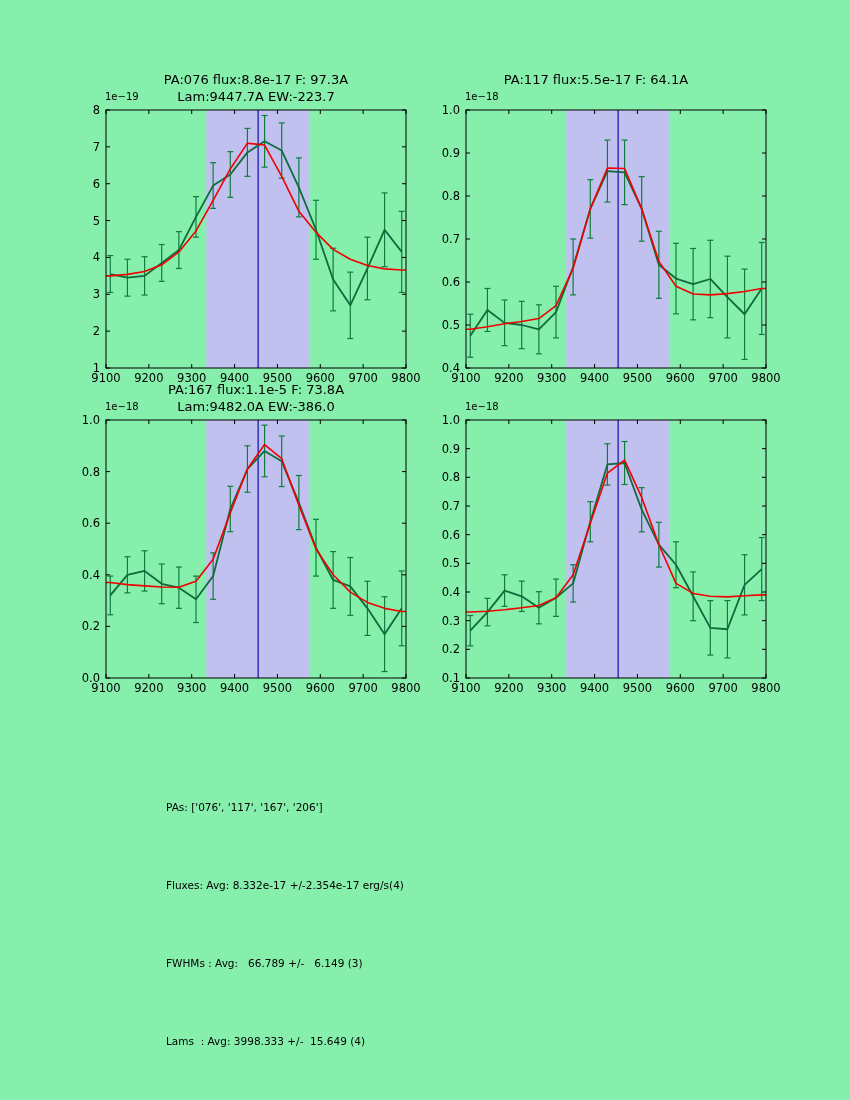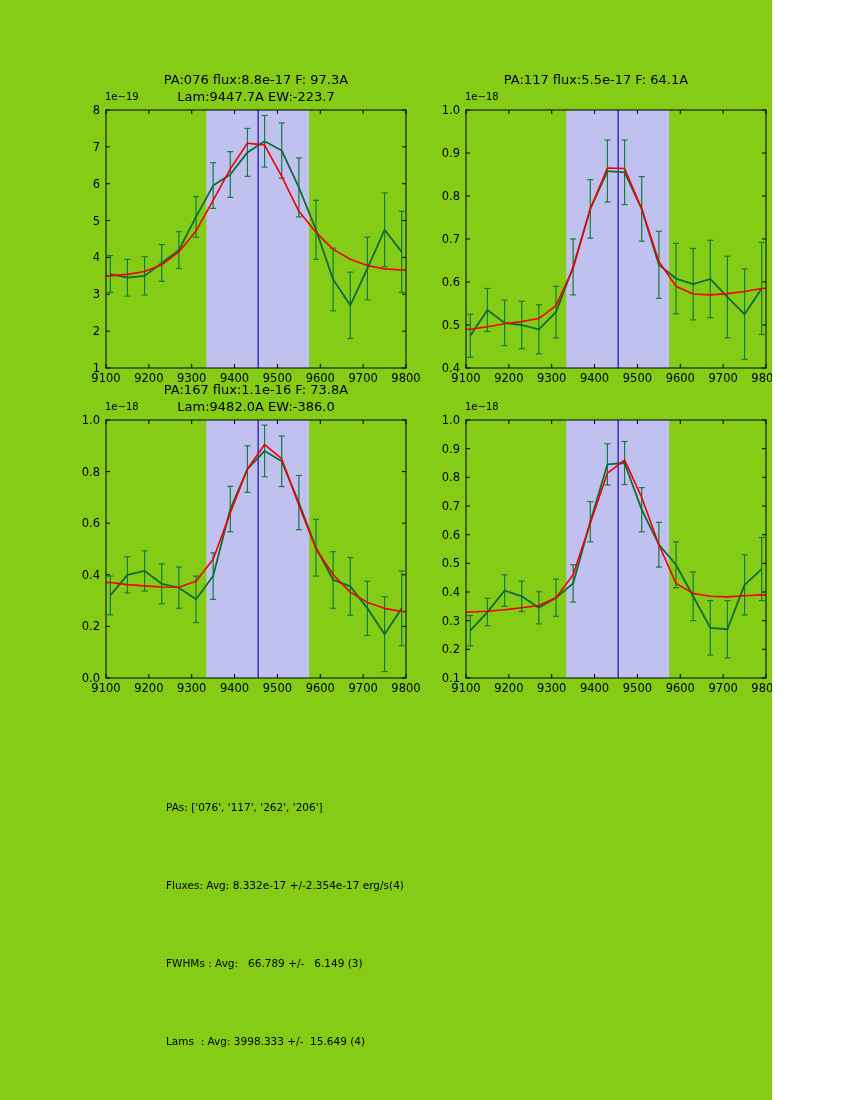--- a/index.html
+++ b/index.html
@@ -1,16 +1,16 @@
 <!DOCTYPE html>
 <html><head>
 <meta charset="utf-8">
 <style>
   html,body{margin:0;padding:0;background:#fff;}
-  #fig{position:relative;width:772px;height:1100px;background:#84cc16;overflow:hidden;
+  #fig{position:relative;width:850px;height:1100px;background:#86efac;overflow:hidden;
        font-family:"DejaVu Sans",sans-serif;color:#000;}
   .panel-title{position:absolute;width:300px;text-align:center;font-size:13px;line-height:17px;}
   .t0,.t1{top:71px}.t2,.t3{top:381px}
   .t0,.t2{left:106px}.t1,.t3{left:446px}
   .offset{position:absolute;font-size:10px;}
   .o0,.o1{top:91px}.o2,.o3{top:401px}
   .o0,.o2{left:105px}.o1,.o3{left:465px}
   svg.plot{position:absolute;overflow:visible;}
   .p0,.p1{top:100px}.p2,.p3{top:410px}
   .p0,.p2{left:50px}.p1,.p3{left:410px}
@@ -253,21 +253,21 @@
         <text x="50" y="229" text-anchor="end">0.5</text>
         <text x="50" y="186.00000000000003" text-anchor="end">0.6</text>
         <text x="50" y="143.00000000000003" text-anchor="end">0.7</text>
         <text x="50" y="99.99999999999999" text-anchor="end">0.8</text>
         <text x="50" y="56.99999999999999" text-anchor="end">0.9</text>
         <text x="50" y="14" text-anchor="end">1.0</text>
       </g>
     </svg>
 
   <div class="panel-title t2">
-    <div>PA:167 flux:1.1e-16 F: 73.8A</div>
+    <div>PA:167 flux:1.1e-5 F: 73.8A</div>
     <div>Lam:9482.0A EW:-386.0</div>
   </div>
   <div class="offset o2">1e−18</div>
   <svg class="plot p2" width="380" height="295">
       <rect x="156.28571428571428" y="10" width="102.85714285714283" height="258" fill="#c1c1f0"></rect>
       <line x1="208.14285714285714" y1="10" x2="208.14285714285714" y2="268" stroke="#1c1cb0" stroke-width="1.3"></line>
       <g stroke="#0f7d3e" stroke-width="1.2">
         <line x1="60.285714285714285" y1="204.79" x2="60.285714285714285" y2="166.09"></line>
         <line x1="57.285714285714285" y1="204.79" x2="63.285714285714285" y2="204.79"></line>
         <line x1="57.285714285714285" y1="166.09" x2="63.285714285714285" y2="166.09"></line>
@@ -491,21 +491,21 @@
         <text x="50" y="157.33333333333334" text-anchor="end">0.5</text>
         <text x="50" y="128.66666666666669" text-anchor="end">0.6</text>
         <text x="50" y="100.00000000000001" text-anchor="end">0.7</text>
         <text x="50" y="71.33333333333331" text-anchor="end">0.8</text>
         <text x="50" y="42.66666666666666" text-anchor="end">0.9</text>
         <text x="50" y="14" text-anchor="end">1.0</text>
       </g>
     </svg>
 
   <div class="summary">
-    <div>PAs: ['076', '117', '262', '206']</div>
+    <div>PAs: ['076', '117', '167', '206']</div>
     <div>Fluxes: Avg: 8.332e-17 +/-2.354e-17 erg/s(4)</div>
     <div>FWHMs : Avg:   66.789 +/-   6.149 (3)</div>
     <div>Lams  : Avg: 3998.333 +/-  15.649 (4)</div>
     
     
   </div>
 
 </div>
 
 </body></html>

